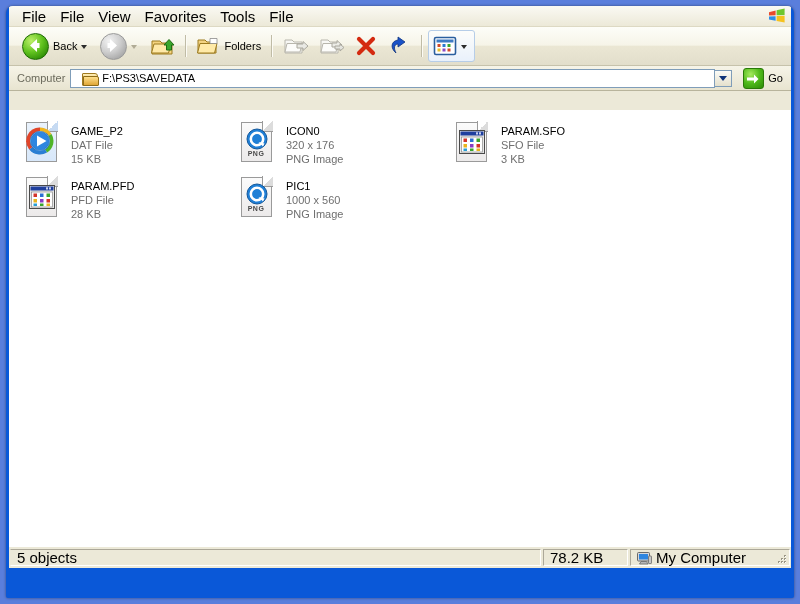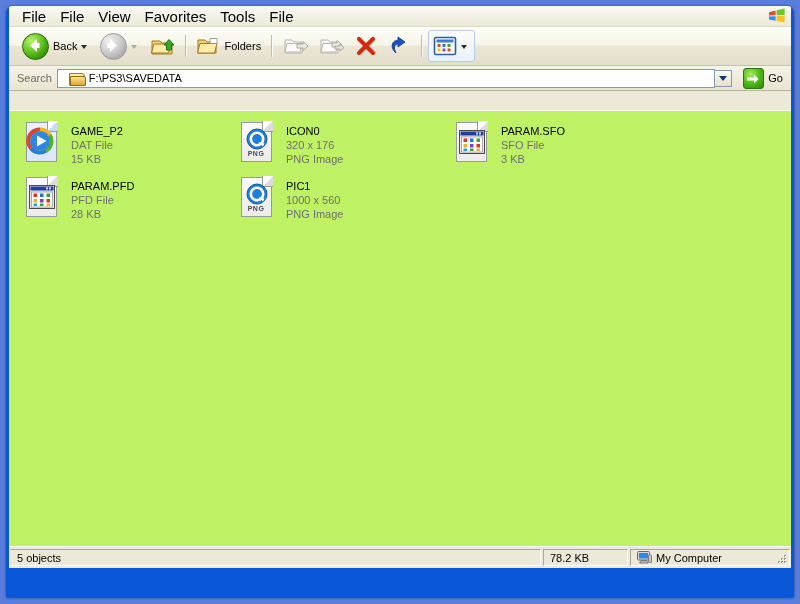--- a/index.html
+++ b/index.html
@@ -253,21 +253,21 @@
     position: relative;
   }
   .go-label { margin-left: 4px; font-size: 11px; }
 
   
   .filepane {
     position: absolute;
     left: 0; right: 0;
     top: 104px;
     bottom: 22px;
-    background: #bef264;
+    background: #ffffff;
     border-top: 1px solid #ffffff;
     padding: 8px 0 0 8px;
     overflow: hidden;
   }
   .file-grid {
     display: flex;
     flex-wrap: wrap;
     align-content: flex-start;
   }
   .file-item {
@@ -314,21 +314,21 @@
 
   
   .statusbar {
     position: absolute;
     left: 0; right: 0; bottom: 0;
     height: 21px;
     background: #ece9d8;
     border-top: 1px solid #ffffff;
     display: flex;
     align-items: center;
-    font-size: 11px;
+    font-size: 15px;
   }
   .sb-pane {
     height: 17px;
     display: flex;
     align-items: center;
     border: 1px solid;
     border-color: #aca899 #ffffff #ffffff #aca899;
     box-sizing: border-box;
     padding-left: 6px;
     margin: 0 1px;
@@ -445,21 +445,21 @@
           <rect x="14.5" y="8" width="3" height="3" fill="#3aa62c"></rect>
           <rect x="4.5" y="12.5" width="3" height="3" fill="#e8c02a"></rect>
           <rect x="9.5" y="12.5" width="3" height="3" fill="#8a4ac4"></rect>
           <rect x="14.5" y="12.5" width="3" height="3" fill="#d14a2a"></rect>
         </svg>
         <span class="tb-caret"></span>
       </div>
     </div>
 
     <div class="addressbar">
-      <span class="addr-label">Search</span>
+      <span class="addr-label">Computer</span>
       <div class="addr-box">
         <div class="addr-folder">
           <div class="b"></div>
             <div class="f"></div>
         </div>
         <span class="addr-text">F:\PS3\SAVEDATA</span>
       </div>
       <div class="addr-drop">
         <span class="chev"></span>
       </div>

